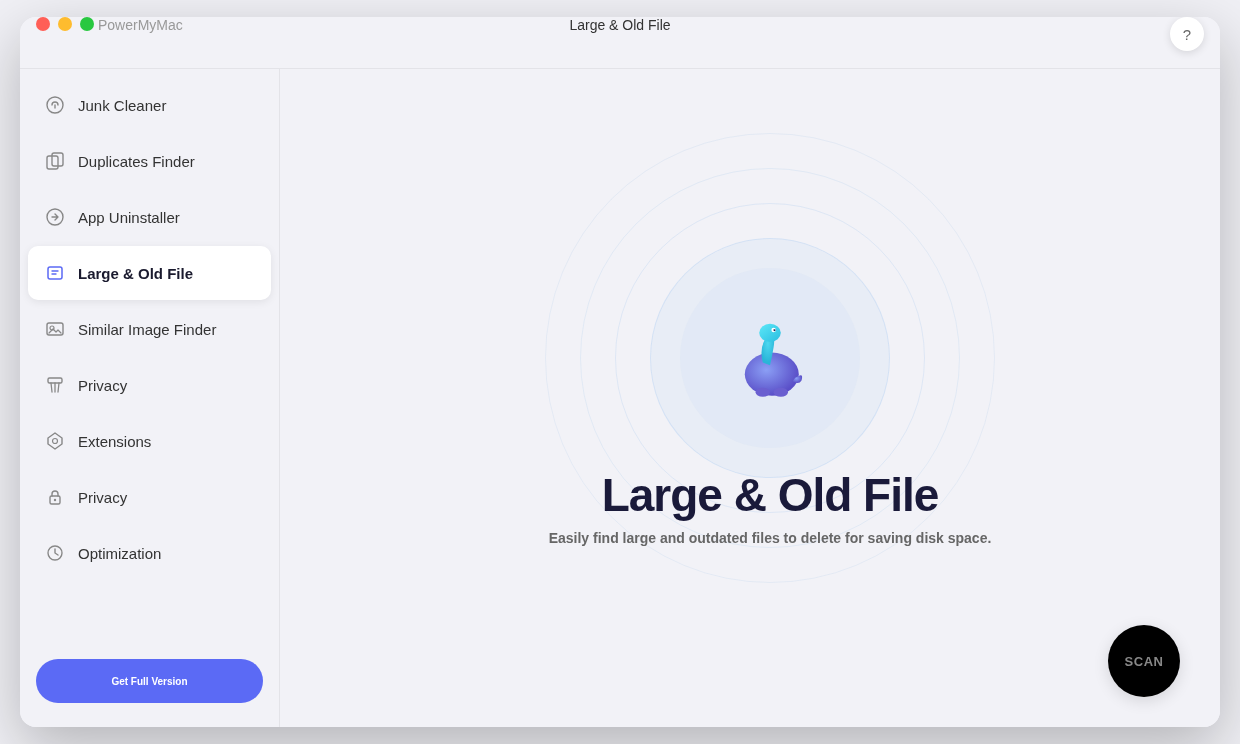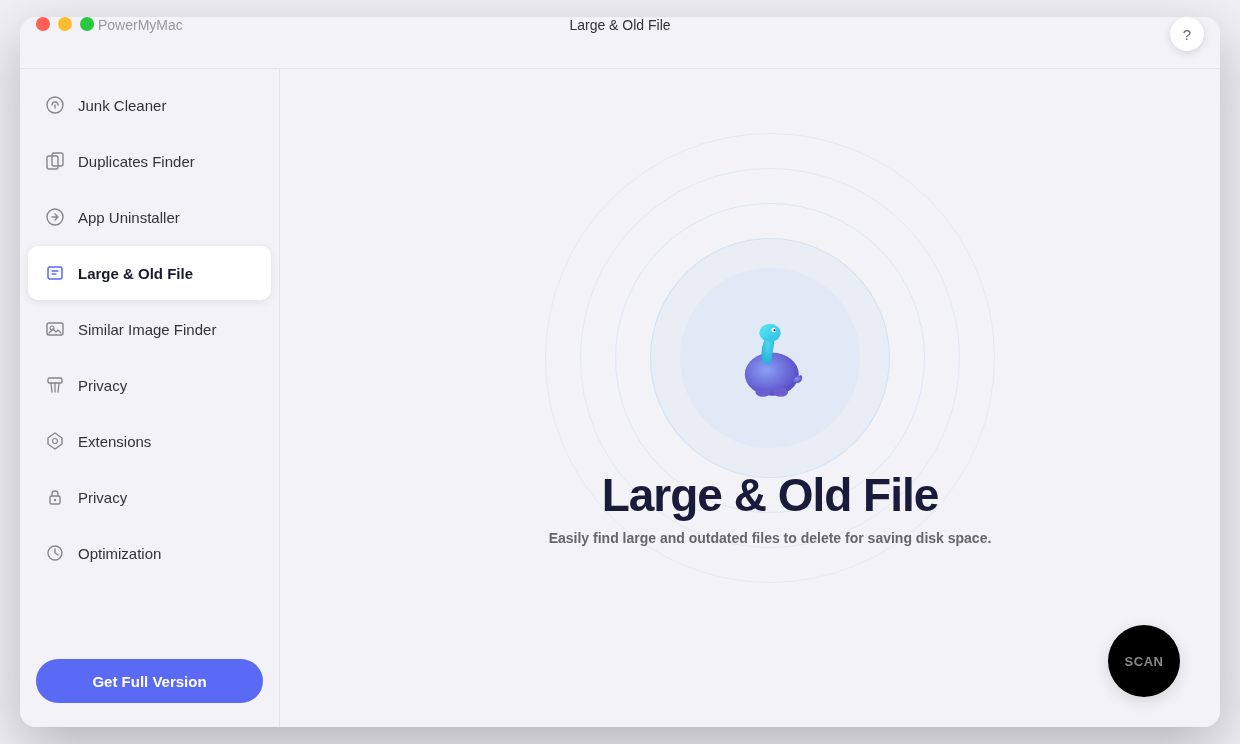--- a/index.html
+++ b/index.html
@@ -147,21 +147,21 @@
     }
 
     
     .get-full-btn {
       margin: auto 16px 16px;
       height: 44px;
       background: #5b6af5;
       border: none;
       border-radius: 22px;
       color: white;
-      font-size: 15px;
+      font-size: 10px;
       font-weight: 600;
       cursor: pointer;
       width: calc(100% - 32px);
     }
 
     
     .content-area {
       flex: 1;
       display: flex;
       flex-direction: column;

